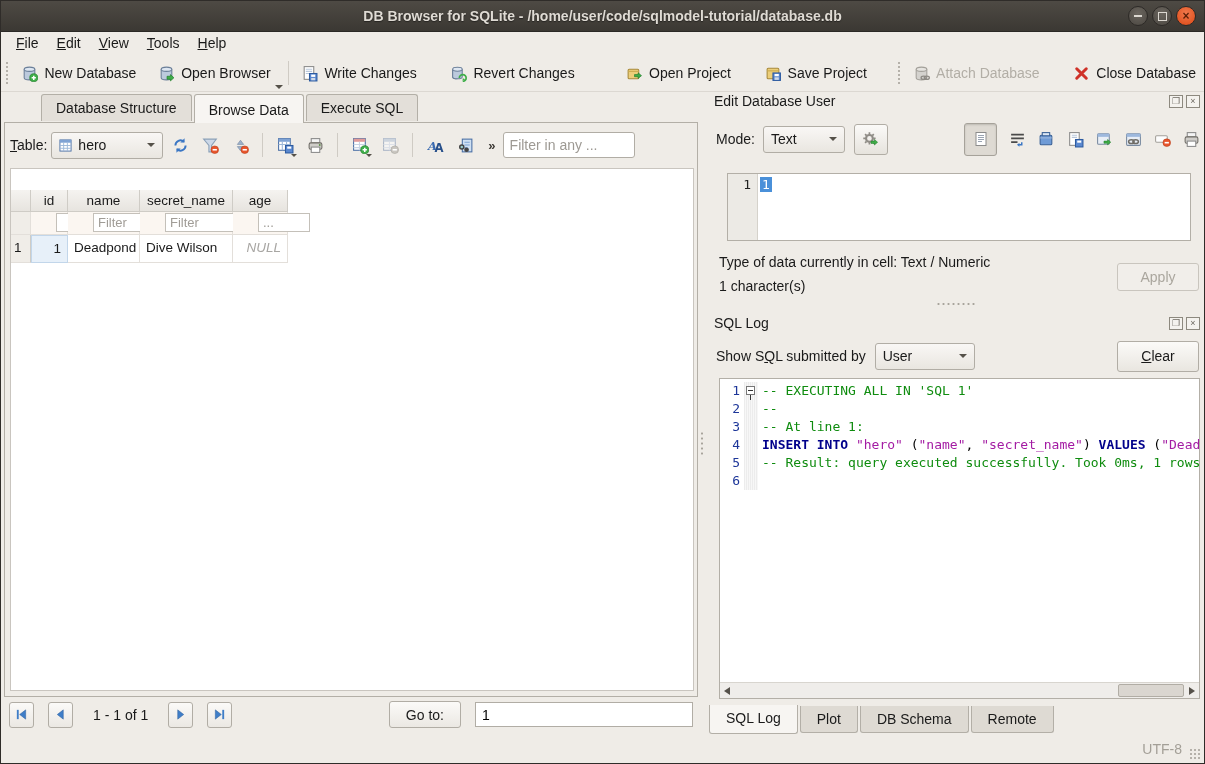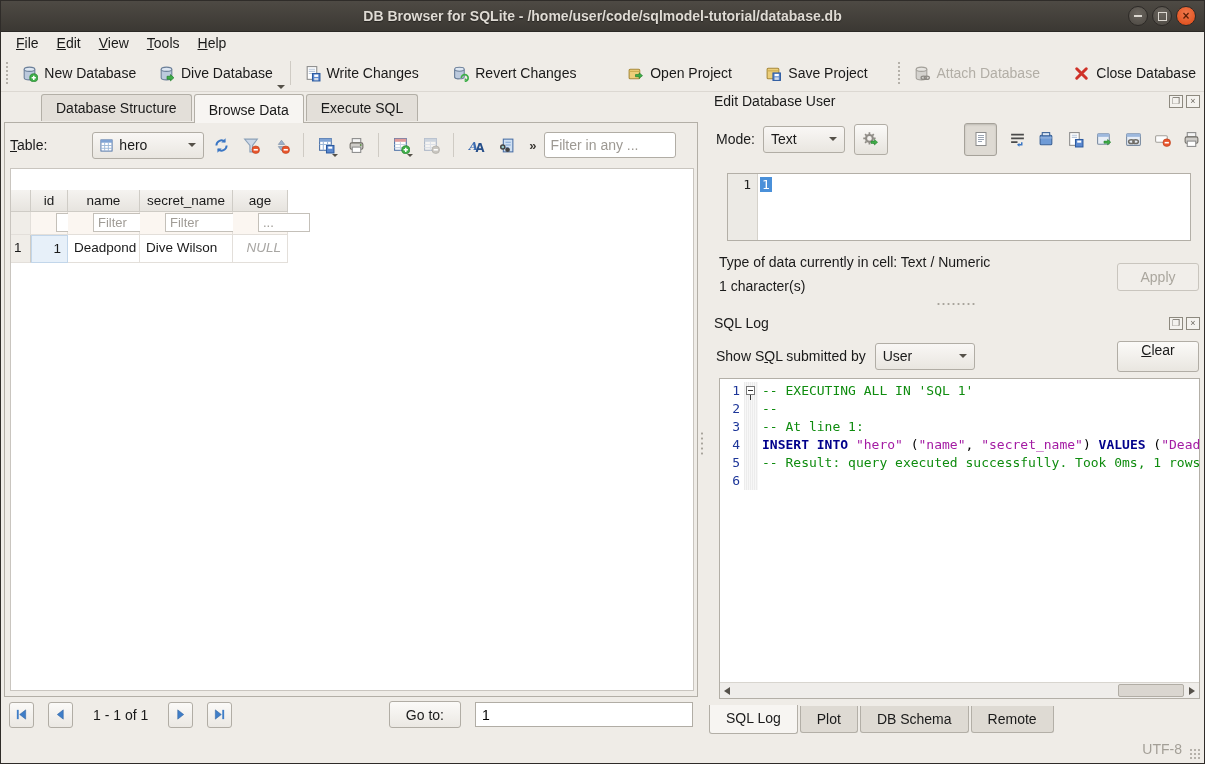--- a/index.html
+++ b/index.html
@@ -41,21 +41,21 @@
        border-top-left-radius:3px;border-top-right-radius:3px;margin-right:2px;}
   .tab.active{background:#f7f5f2;padding-top:7px;position:relative;top:1px;}
   
   .left-frame{position:absolute;top:121px;left:3px;width:694px;height:575px;
               border:1px solid #b3afa7;background:#efece7;box-sizing:border-box;}
   .browse-toolbar{position:absolute;top:7px;left:5px;right:5px;height:30px;display:flex;align-items:center;gap:4px;}
   .combo{display:flex;align-items:center;gap:6px;height:27px;border:1px solid #b1ada5;border-radius:3px;
          background:linear-gradient(#f9f7f5,#e9e6e0);padding:0 7px;box-sizing:border-box;}
   .combo .cdrop{margin-left:auto;display:flex;align-items:center;gap:6px;}
   .combo .caret{align-self:center;margin:0;}
-  .table-combo{width:112px;margin-left:41px;}
+  .table-combo{width:112px;}
   .ibtn{width:26px;height:26px;display:flex;align-items:center;justify-content:center;border-radius:3px;position:relative;}
   .ibtn .mini-caret{position:absolute;right:1px;bottom:1px;width:0;height:0;
         border-left:3px solid transparent;border-right:3px solid transparent;border-top:3.5px solid #555149;}
   .filter-any{width:132px;height:26px;border:1px solid #b1ada5;border-radius:3px;background:#fff;
               padding:0 6px;font-family:inherit;font-size:14px;box-sizing:border-box;color:#222;}
   .filter-any::placeholder{color:#9d9993;}
   .chevron2{font-size:13px;color:#3b3833;margin:0 3px 0 6px;font-weight:bold;}
   
   .grid{position:absolute;top:45px;left:5px;width:684px;height:523px;background:#fff;
         border:1px solid #c9c5bf;box-sizing:border-box;font-size:13.5px;overflow:hidden;}
@@ -103,21 +103,21 @@
   .type-text{position:absolute;top:163px;left:13px;}
   .count-text{position:absolute;top:187px;left:13px;}
   .apply-btn{position:absolute;top:172px;left:411px;width:80px;height:26px;border:1px solid #c9c5be;border-radius:3px;
              background:#f1eeea;color:#aaa69e;display:flex;align-items:center;justify-content:center;}
   .hsplit{position:absolute;top:211px;left:230px;width:40px;height:4px;
           background-image:radial-gradient(circle,#a8a49c 1px,transparent 1.2px);background-size:5px 4px;}
   .sqllog-title{top:224px;}
   .show-row{position:absolute;top:250px;left:10px;right:6px;height:30px;display:flex;align-items:center;}
   .user-combo{width:100px;margin-left:9px;}
   .clear-btn{position:absolute;left:401px;width:80px;height:29px;border:1px solid #b1ada5;border-radius:3px;
-             background:linear-gradient(#fbfaf8,#e9e6e0);display:flex;justify-content:center;}
+             background:linear-gradient(#fbfaf8,#e9e6e0);display:flex;align-items:center;justify-content:center;}
   
   .log-area{position:absolute;top:287px;left:13px;width:481px;height:321px;border:1px solid #b3afa7;
             background:#fff;box-sizing:border-box;overflow:hidden;font-family:"DejaVu Sans Mono",monospace;font-size:13px;}
   .log-lines{position:absolute;top:3px;left:0;right:0;bottom:16px;}
   .log-line{display:flex;height:18px;line-height:18px;white-space:pre;}
   .ln{width:20px;text-align:right;padding-right:4px;color:#1d3699;flex:none;}
   .fold{width:14px;flex:none;background:repeating-linear-gradient(90deg,#ececec 0 1px,#f7f7f7 1px 2px);position:relative;}
   .fold-box{position:absolute;left:2px;top:4px;width:9px;height:9px;border:1px solid #777;background:#fff;box-sizing:border-box;}
   .fold-box::after{content:"";position:absolute;left:1px;top:3px;width:5px;border-top:1px solid #333;}
   .fold-line{position:absolute;left:6px;top:13px;width:1px;height:23px;background:#333;}
@@ -186,21 +186,21 @@
         </svg>
       <span>New Database</span>
     </div>
     <div class="spacer8"></div>
     <div class="tbtn">
       <svg class="ic" viewBox="0 0 16 16">
           <path d="M3 4v8c0 1.2 2.2 2 5 2s5-.8 5-2V4" fill="#bccadd" stroke="#6b7f99"></path>
           <ellipse cx="8" cy="4" rx="5" ry="2" fill="#dde6f1" stroke="#6b7f99"></ellipse>
           <path d="M8.5 10.6h3.2V9l3.3 3-3.3 3v-1.6H8.5z" fill="#3fae49" stroke="#1e7a28" stroke-width=".6"></path>
         </svg>
-      <span>Dive Database</span>
+      <span>Open Browser</span>
     </div>
     <div class="caret"></div>
     <div class="tb-sep"></div>
     <div class="tbtn">
       <svg class="ic" viewBox="0 0 16 16">
           <rect x="3" y="1.5" width="9" height="12" fill="#fff" stroke="#8b8b8b"></rect>
           <path d="M4.5 4h6M4.5 6h6M4.5 8h3" stroke="#b9c7da"></path>
           <rect x="8" y="8" width="7" height="7" fill="#5a88cf" stroke="#2c5aa0"></rect>
           <rect x="9.6" y="9" width="3.8" height="2.2" fill="#fff"></rect>
           <rect x="9.6" y="12.2" width="3.8" height="2.2" fill="#cfd9e8"></rect>

